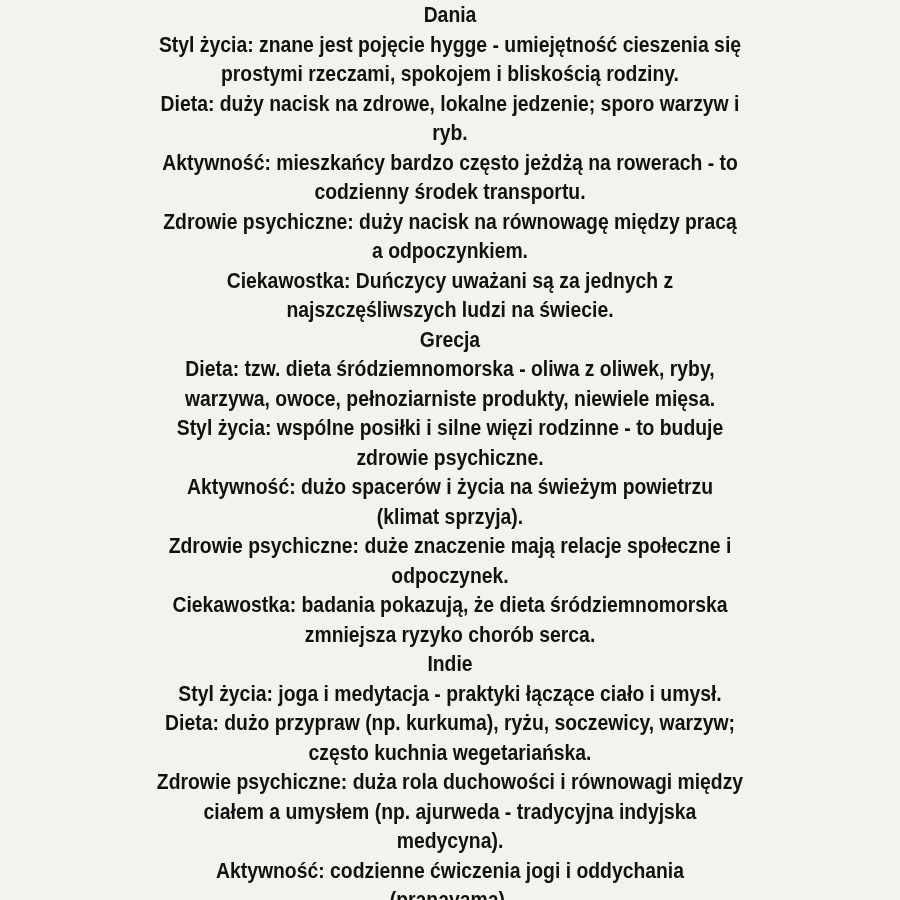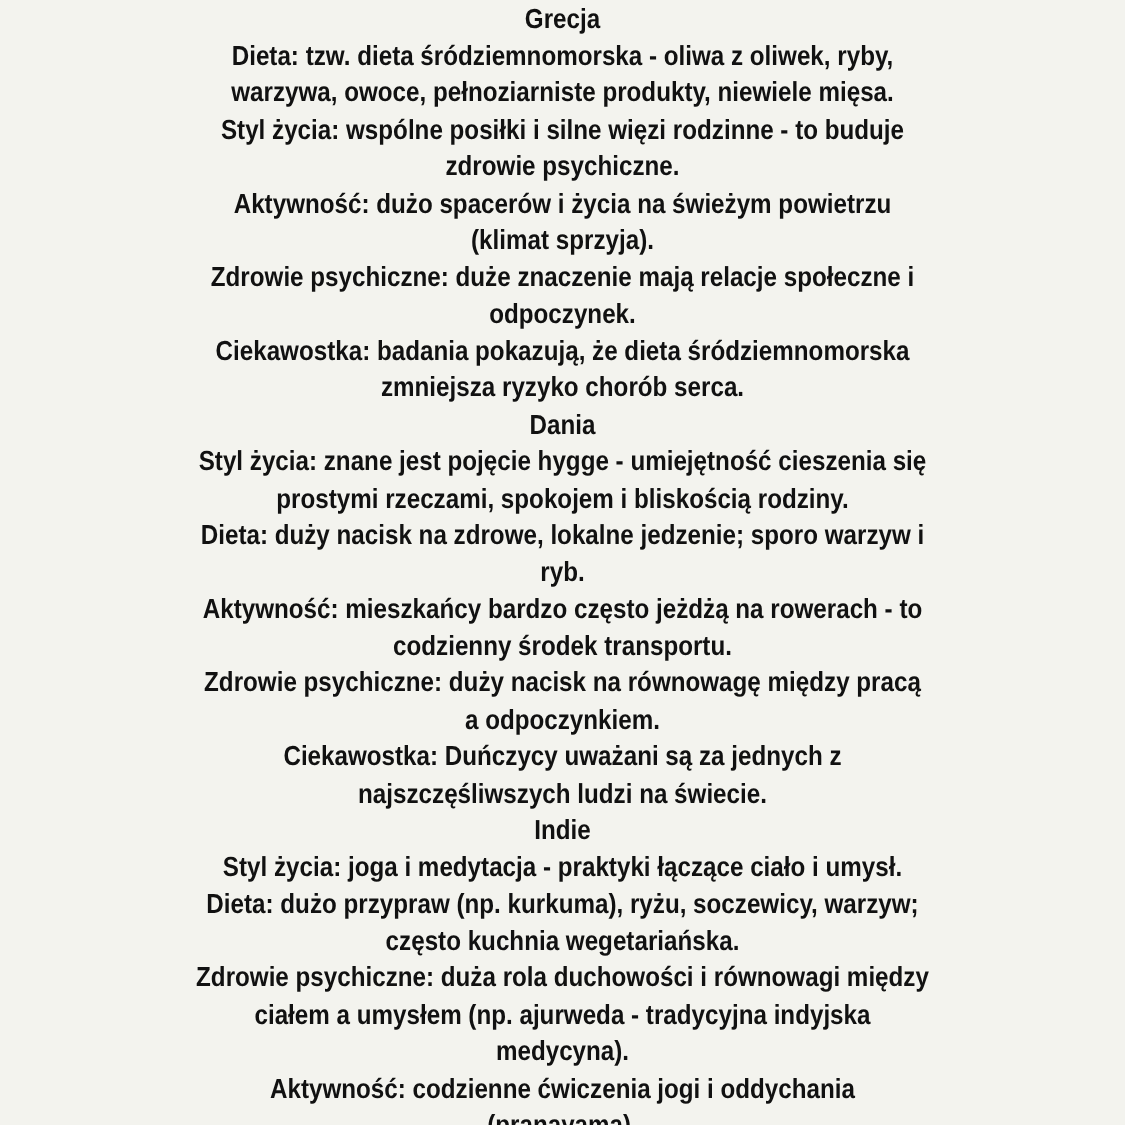--- a/index.html
+++ b/index.html
@@ -35,44 +35,44 @@
   }
   .heading {
     font-size: 22px;
   }
 </style>
 </head>
 <body>
 
 <div class="doc">
   <section>
+    <span class="line heading">Dania</span>
+    <span class="line">Styl życia: znane jest pojęcie hygge - umiejętność cieszenia się</span>
+    <span class="line">prostymi rzeczami, spokojem i bliskością rodziny.</span>
+    <span class="line">Dieta: duży nacisk na zdrowe, lokalne jedzenie; sporo warzyw i</span>
+    <span class="line">ryb.</span>
+    <span class="line">Aktywność: mieszkańcy bardzo często jeżdżą na rowerach - to</span>
+    <span class="line">codzienny środek transportu.</span>
+    <span class="line">Zdrowie psychiczne: duży nacisk na równowagę między pracą</span>
+    <span class="line">a odpoczynkiem.</span>
+    <span class="line">Ciekawostka: Duńczycy uważani są za jednych z</span>
+    <span class="line">najszczęśliwszych ludzi na świecie.</span>
+  </section>
+  <section>
     <span class="line heading">Grecja</span>
     <span class="line">Dieta: tzw. dieta śródziemnomorska - oliwa z oliwek, ryby,</span>
     <span class="line">warzywa, owoce, pełnoziarniste produkty, niewiele mięsa.</span>
     <span class="line">Styl życia: wspólne posiłki i silne więzi rodzinne - to buduje</span>
     <span class="line">zdrowie psychiczne.</span>
     <span class="line">Aktywność: dużo spacerów i życia na świeżym powietrzu</span>
     <span class="line">(klimat sprzyja).</span>
     <span class="line">Zdrowie psychiczne: duże znaczenie mają relacje społeczne i</span>
     <span class="line">odpoczynek.</span>
     <span class="line">Ciekawostka: badania pokazują, że dieta śródziemnomorska</span>
     <span class="line">zmniejsza ryzyko chorób serca.</span>
-  </section>
-  <section>
-    <span class="line heading">Dania</span>
-    <span class="line">Styl życia: znane jest pojęcie hygge - umiejętność cieszenia się</span>
-    <span class="line">prostymi rzeczami, spokojem i bliskością rodziny.</span>
-    <span class="line">Dieta: duży nacisk na zdrowe, lokalne jedzenie; sporo warzyw i</span>
-    <span class="line">ryb.</span>
-    <span class="line">Aktywność: mieszkańcy bardzo często jeżdżą na rowerach - to</span>
-    <span class="line">codzienny środek transportu.</span>
-    <span class="line">Zdrowie psychiczne: duży nacisk na równowagę między pracą</span>
-    <span class="line">a odpoczynkiem.</span>
-    <span class="line">Ciekawostka: Duńczycy uważani są za jednych z</span>
-    <span class="line">najszczęśliwszych ludzi na świecie.</span>
   </section>
   <section>
     <span class="line heading">Indie</span>
     <span class="line">Styl życia: joga i medytacja - praktyki łączące ciało i umysł.</span>
     <span class="line">Dieta: dużo przypraw (np. kurkuma), ryżu, soczewicy, warzyw;</span>
     <span class="line">często kuchnia wegetariańska.</span>
     <span class="line">Zdrowie psychiczne: duża rola duchowości i równowagi między</span>
     <span class="line">ciałem a umysłem (np. ajurweda - tradycyjna indyjska</span>
     <span class="line">medycyna).</span>
     <span class="line">Aktywność: codzienne ćwiczenia jogi i oddychania</span>

